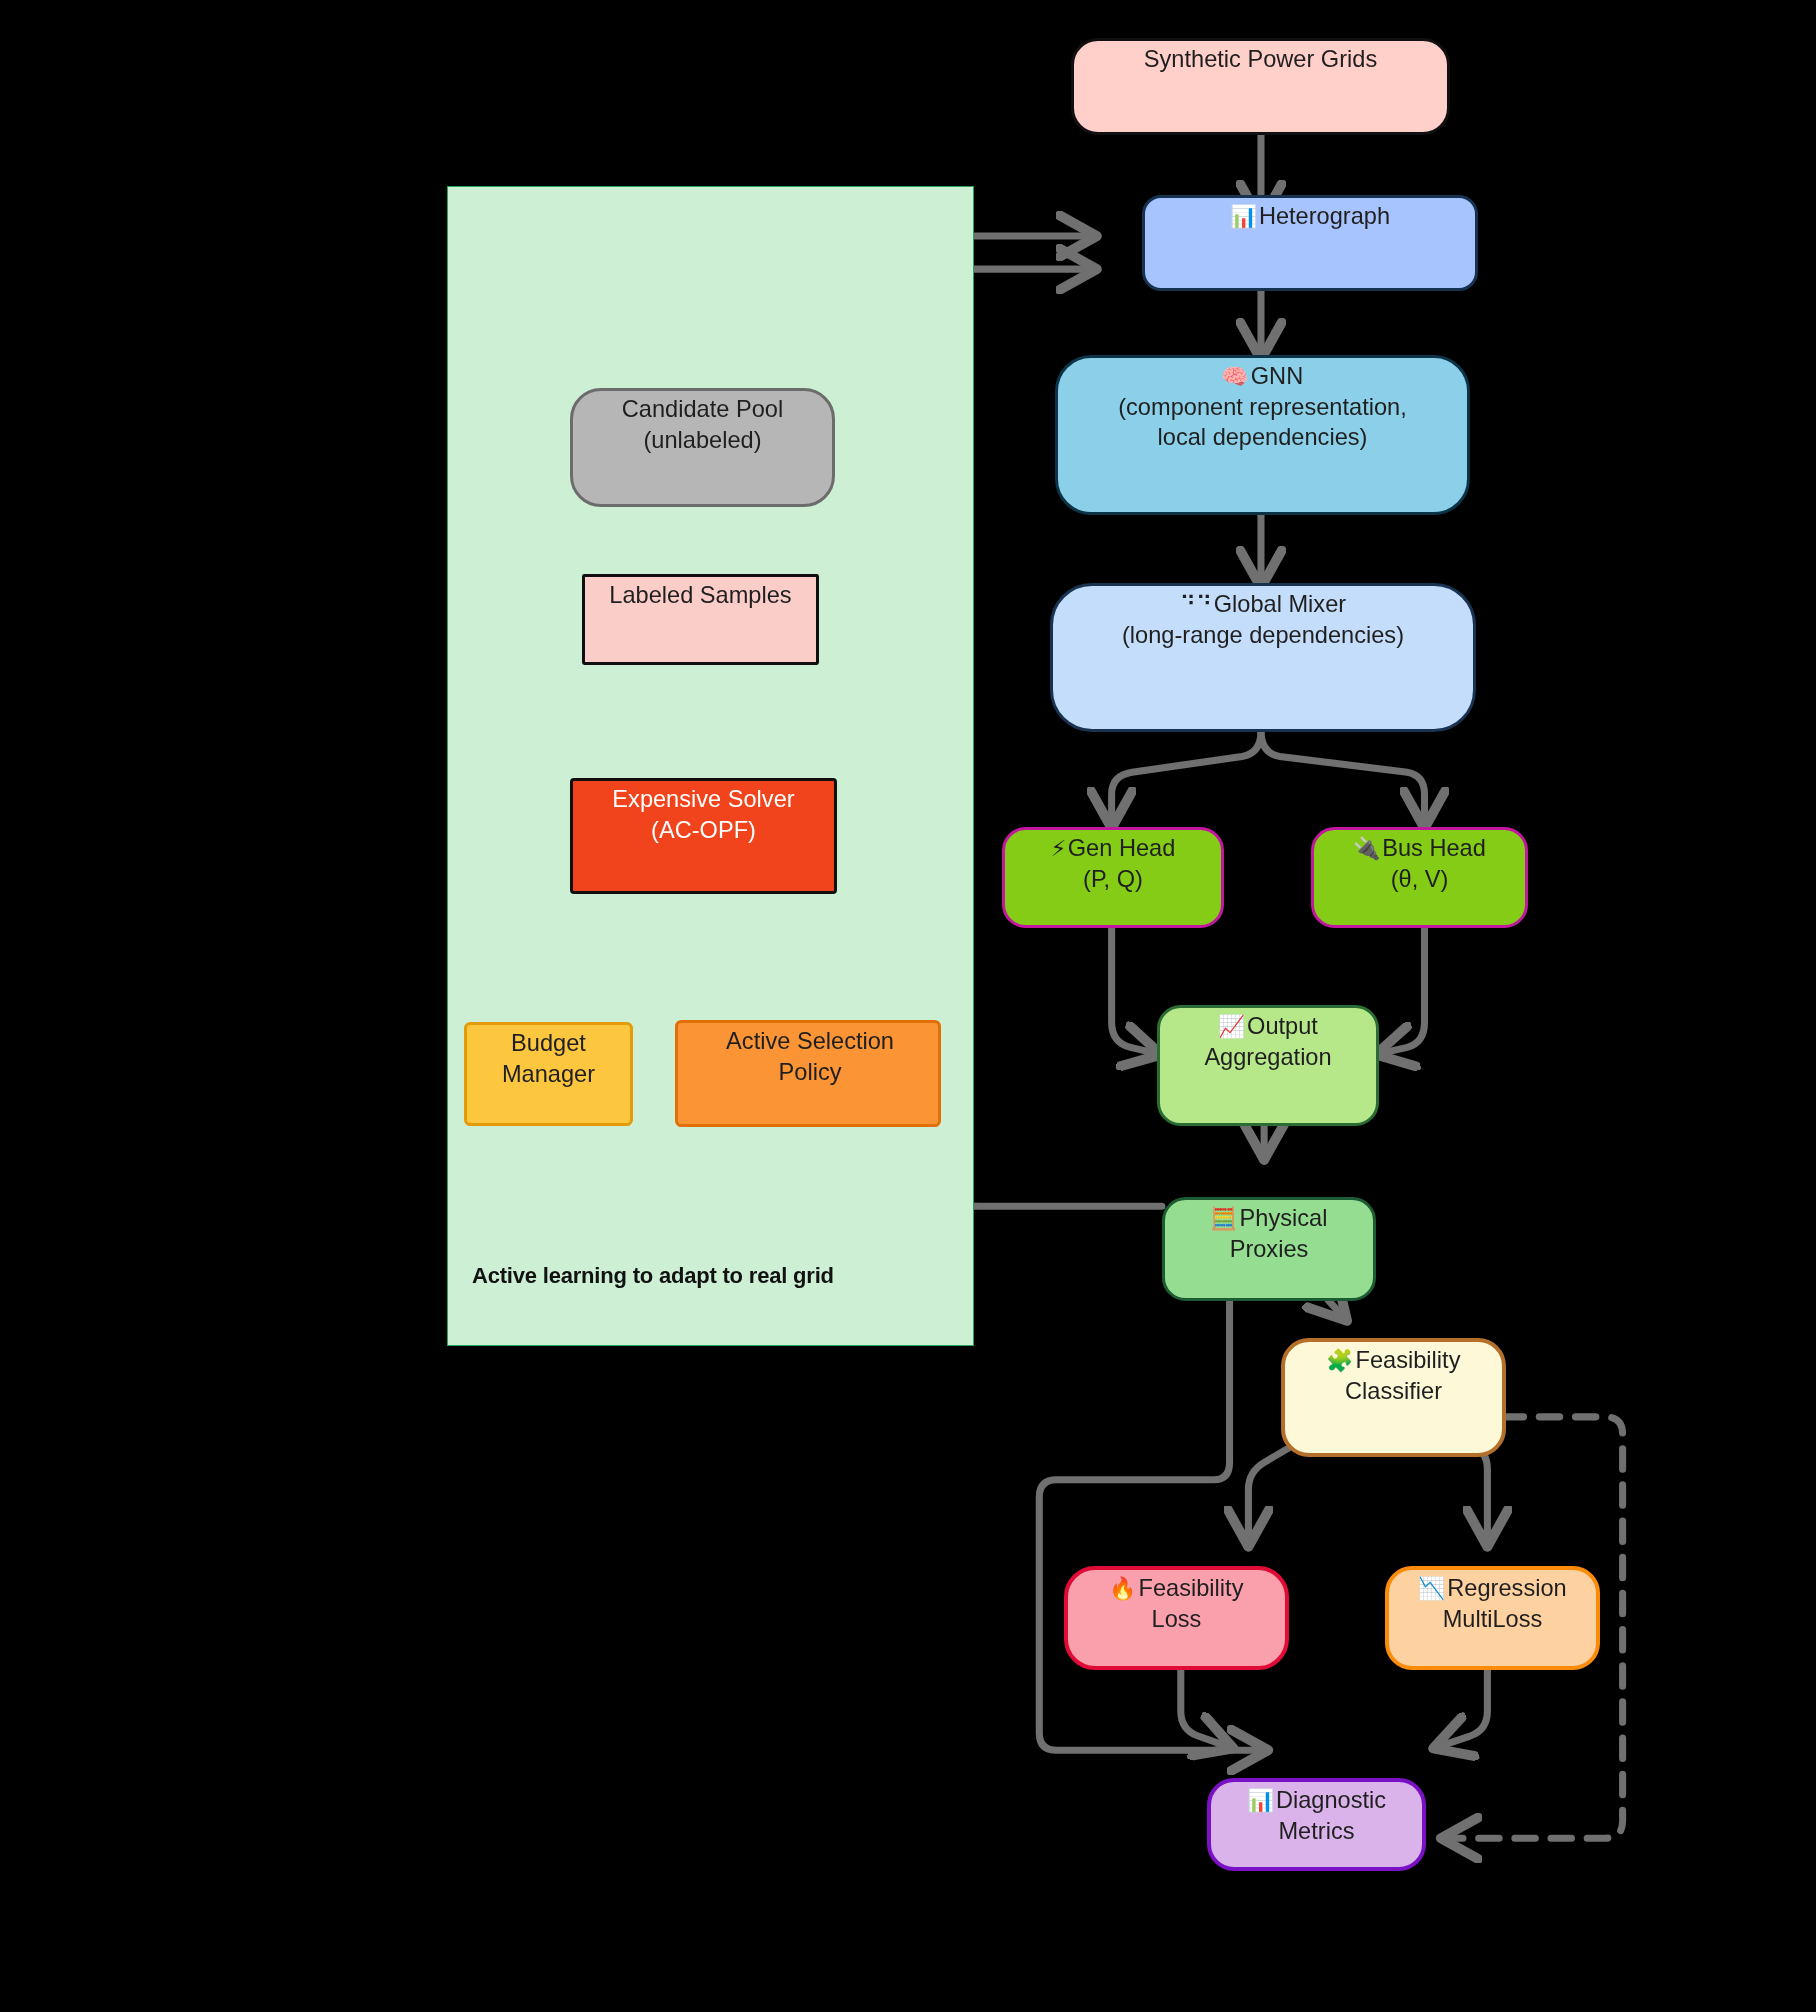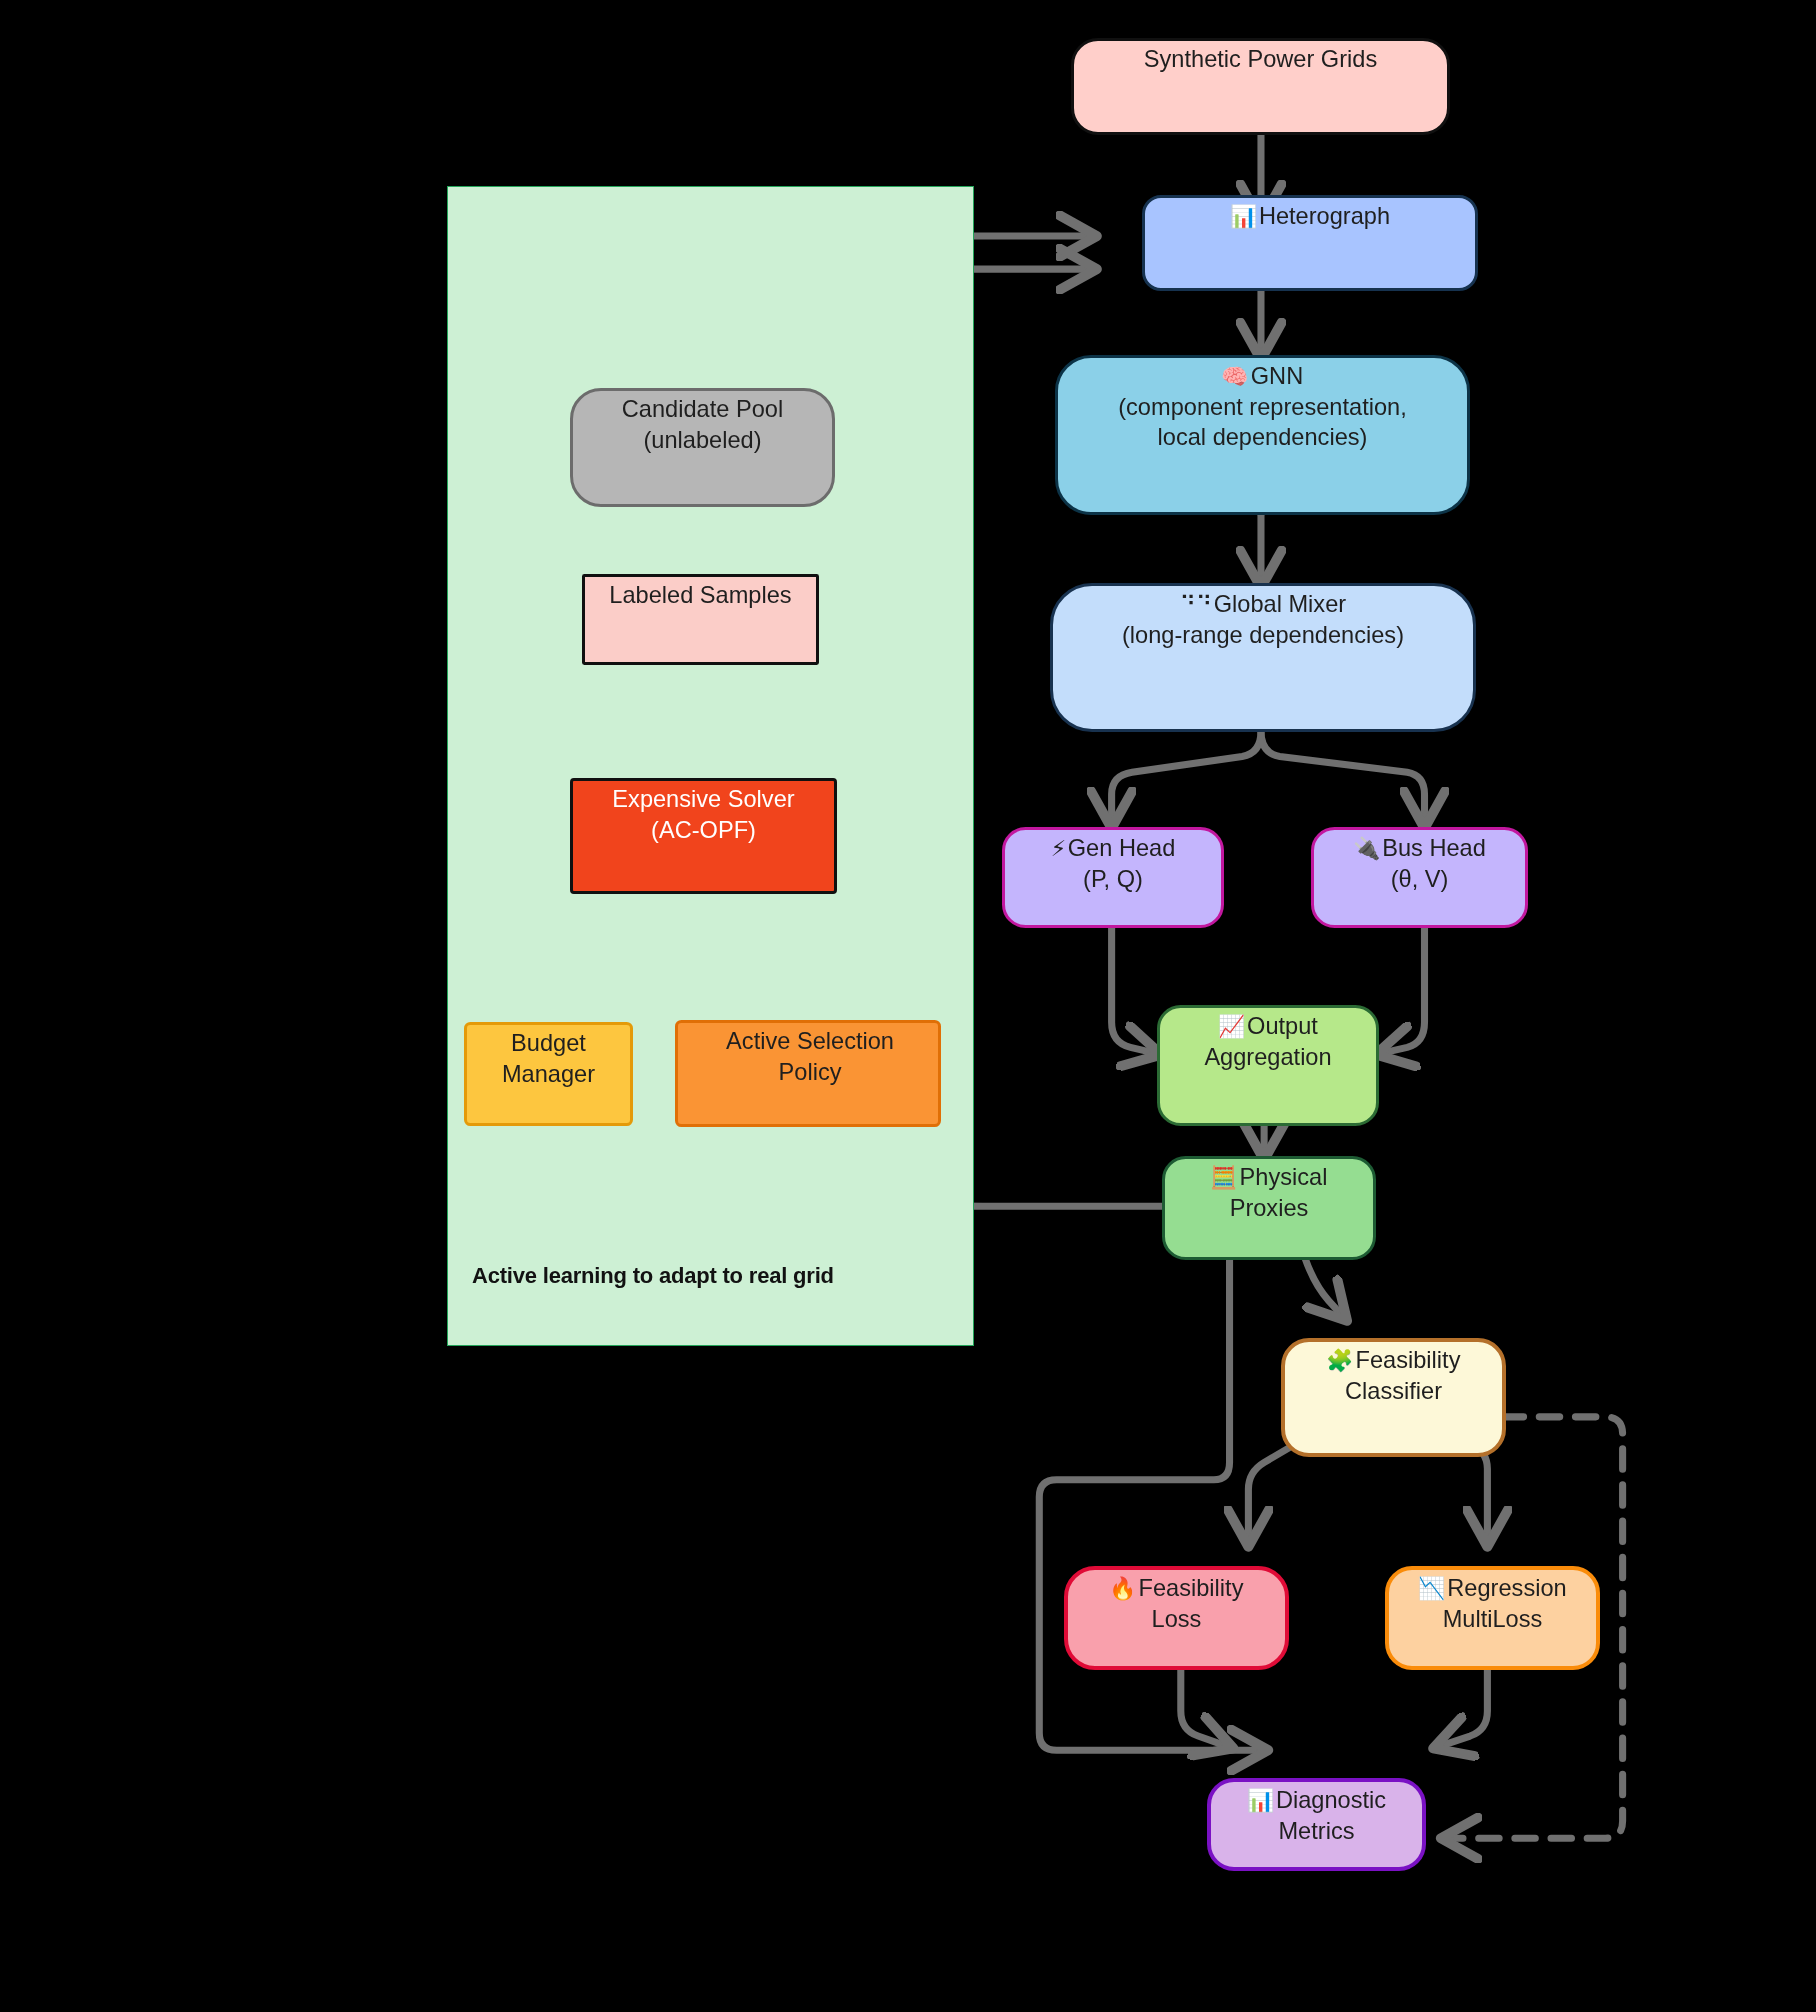--- a/index.html
+++ b/index.html
@@ -43,23 +43,23 @@
   
   .sk-pinkplain{background:#ffcfca;border:3.1px solid #101010;border-radius:27px;}
   .sk-pinkrect{background:#fbcdc8;border:3.1px solid #101010;border-radius:2.4px;}
   .sk-gray{background:#b6b6b6;border:3.1px solid #6c6c6c;border-radius:31px;}
   .sk-red{background:#f1441c;border:3.1px solid #101010;border-radius:3.9px;color:#ffffff;}
   .sk-yellow{background:#fdc63f;border:3.1px solid #e49a09;border-radius:6.3px;}
   .sk-orange{background:#fa9434;border:3.1px solid #e06f06;border-radius:6.3px;}
   .sk-blue1{background:#a8c4ff;border:3.9px solid #16324f;border-radius:19px;margin-left:48px;}
   .sk-blue2{background:#8bd0e8;border:3.9px solid #0c3347;border-radius:36px;}
   .sk-blue3{background:#c3ddfb;border:3.9px solid #18324f;border-radius:42px;}
-  .sk-magenta{background:#c4b5fd;border:3.9px solid #c2179f;border-radius:23.6px;}
+  .sk-magenta{background:#84cc16;border:3.9px solid #c2179f;border-radius:23.6px;}
   .sk-green1{background:#b6e88a;border:3.9px solid #2b6b34;border-radius:23.6px;}
-  .sk-green2{background:#95dd91;border:3.9px solid #1d5b33;border-radius:23.6px;}
+  .sk-green2{background:#95dd91;border:3.9px solid #1d5b33;border-radius:23.6px;margin-top:41px;}
   .sk-cream{background:#fdf8d8;border:4.7px solid #b4702a;border-radius:28px;}
   .sk-redloss{background:#f9a0ac;border:4.7px solid #e00b37;border-radius:31px;}
   .sk-orloss{background:#fdd1a0;border:4.7px solid #fa8c0a;border-radius:27px;}
   .sk-purple{background:#d9b3ea;border:4.7px solid #7a11c4;border-radius:27px;}
 </style>
 </head>
 <body>
 
 <div id="root">
 

